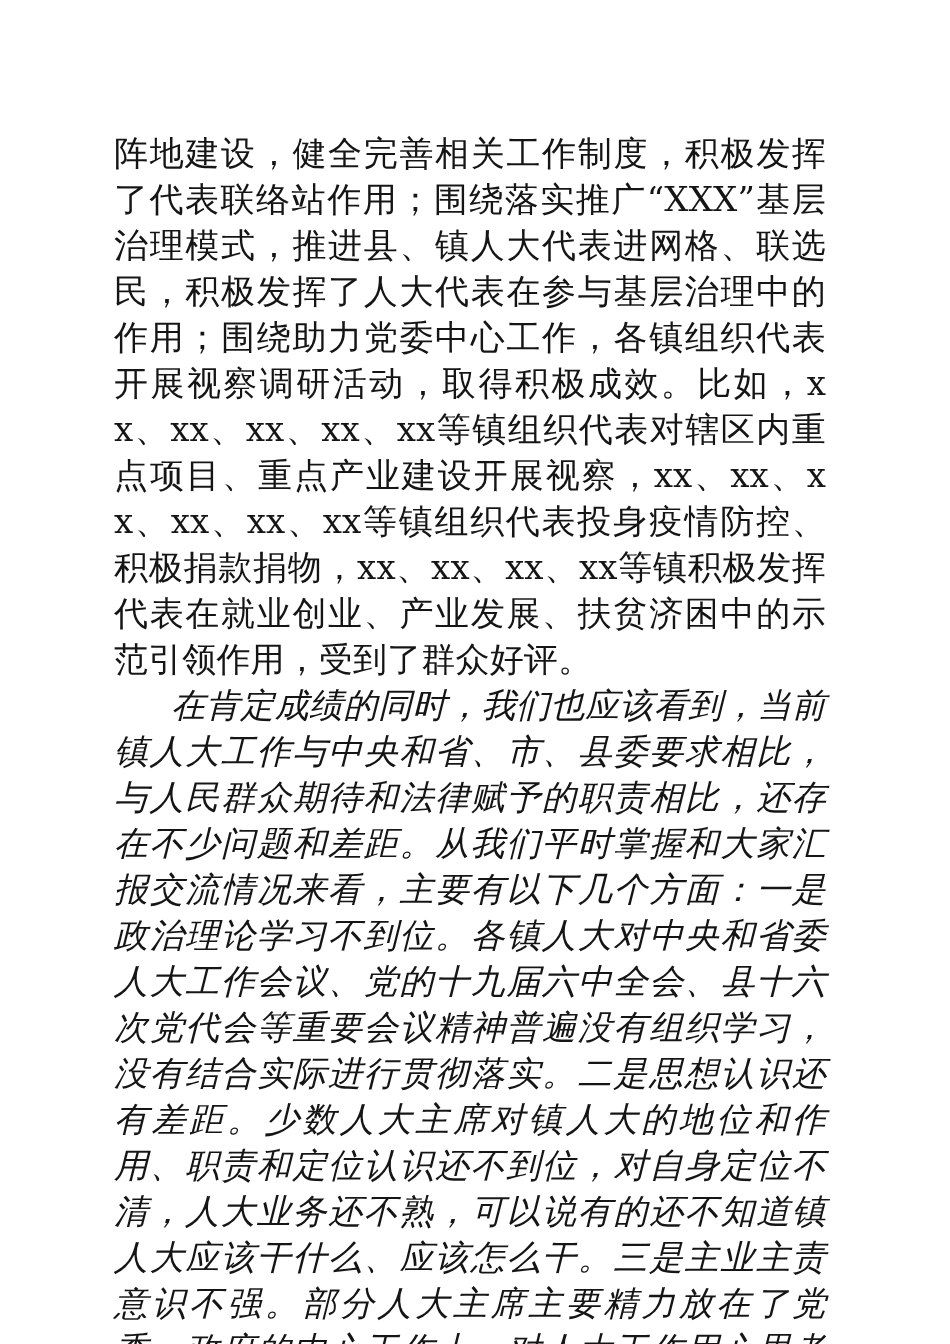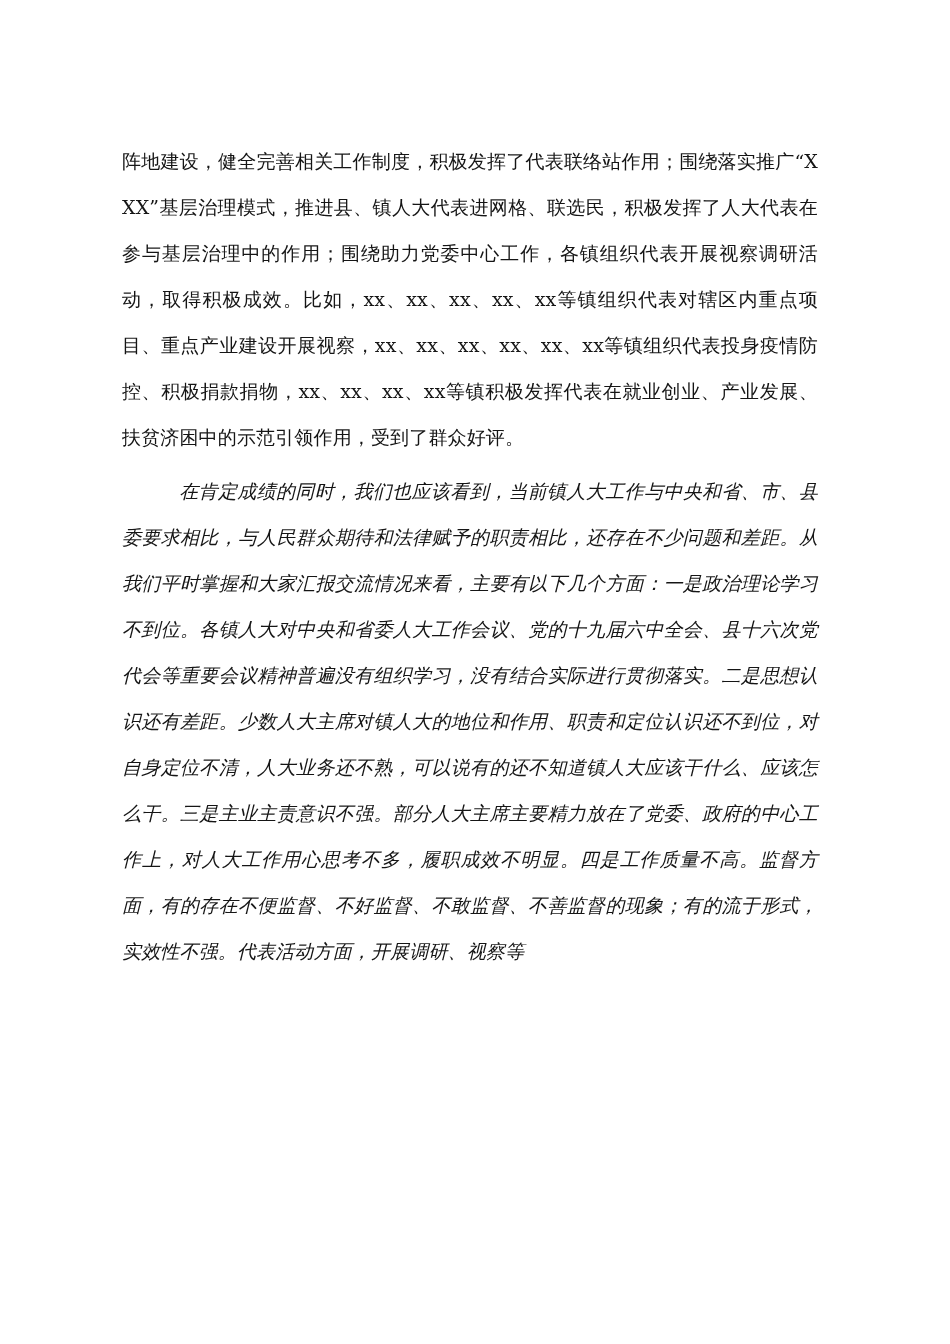--- a/index.html
+++ b/index.html
@@ -19,23 +19,23 @@
   }
 
   .text-block {
     position: absolute;
     left: 114px;
     top: 130px;
     width: 712px;
   }
 
   .para {
-    margin: 8px;
+    margin: 0;
     font-family: "DejaVu Serif", "Liberation Serif", serif;
-    font-size: 19px;
+    font-size: 34px;
     line-height: 46px;
     color: #151515;
     text-align: justify;
     text-align-last: left;
     text-justify: inter-character;
     letter-spacing: 0.15px;
     word-break: break-all;
     overflow-wrap: break-word;
     font-weight: 400;
     -webkit-font-smoothing: antialiased;

